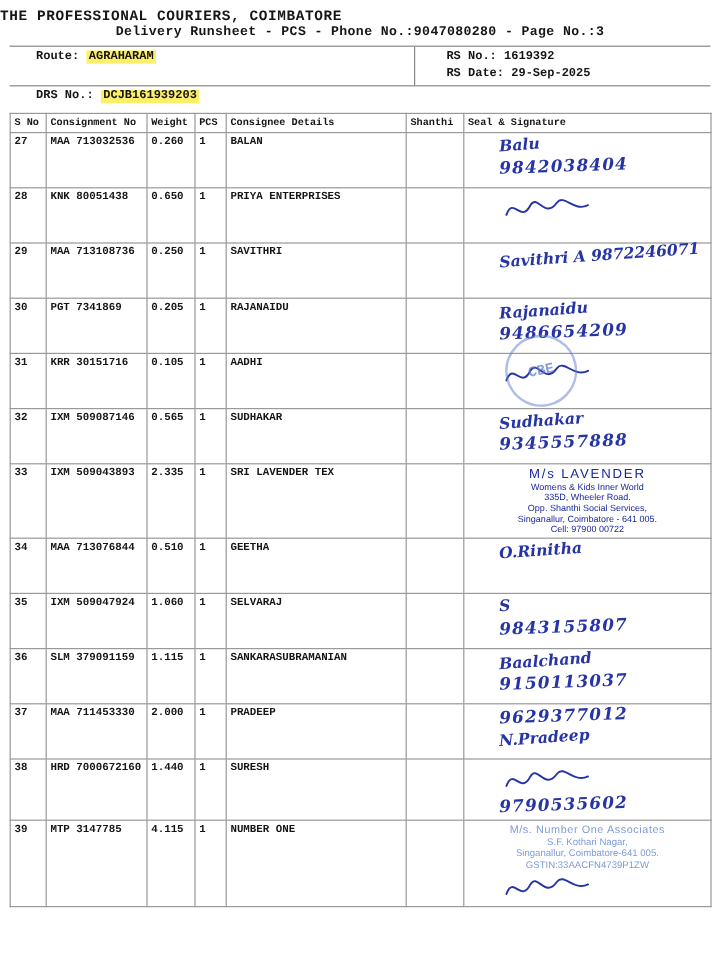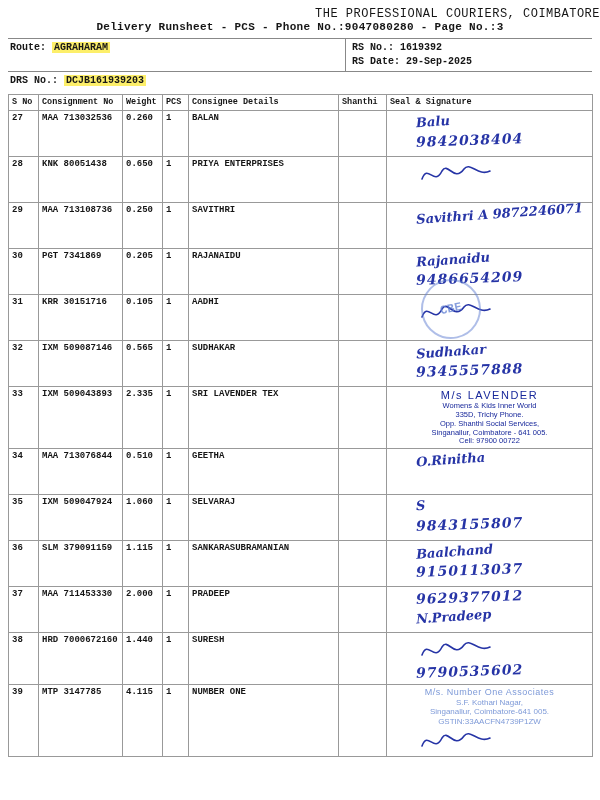--- a/index.html
+++ b/index.html
@@ -1,25 +1,25 @@
 <!DOCTYPE html>
 <html><head>
 <meta charset="utf-8">
 <style>
   html,body{margin:0;padding:0;background:#e8e8e8;}
   .page{width:600px;height:800px;background:#ffffff;margin:0 auto;position:relative;
         font-family:"Liberation Mono",monospace;color:#161616;overflow:hidden;box-sizing:border-box;}
-  .title{text-align:right;font-weight:normal;font-size:12px;padding-top:7px;letter-spacing:.5px;}
+  .title{text-align:left;font-weight:bold;font-size:12px;padding-top:7px;letter-spacing:.5px;}
   .subtitle{text-align:center;font-weight:bold;font-size:11px;margin-top:0;letter-spacing:.3px;}
 
   .info{margin:5px 8px 0 8px;border-top:1px solid #888;font-size:10px;font-weight:bold;}
   .info-grid{display:flex;border-bottom:1px solid #888;}
   .info-left{flex:1;padding:2px 0 2px 2px;}
   .info-right{width:240px;border-left:1px solid #888;padding:2px 0 2px 6px;}
-  .info-row{line-height:14px;white-space:pre;}
+  .info-row{line-height:14px;white-space:pre;margin-left:20px;}
   .hl{background:var(--hl,#fdef6a);padding:0 2px;}
   .info-bottom{padding:2px 0 3px 2px;}
 
   table{border-collapse:collapse;table-layout:fixed;width:584px;margin:3px 8px 0 8px;
         font-size:9px;font-weight:bold;border-radius:29px;}
   th,td{border:1px solid #999;vertical-align:top;padding:2px 3px;text-align:left;
         overflow:visible;word-wrap:break-word;}
   th{font-size:8.5px;height:11px;font-weight:bold;}
   td{height:41px;}
   tr.tall td{height:60px;}
@@ -167,21 +167,21 @@
           <td>33</td>
           <td>IXM 509043893</td>
           <td>2.335</td>
           <td>1</td>
           <td>SRI LAVENDER TEX</td>
           <td></td>
           <td class="sig-cell">
             <div class="stamp">
               <div class="l0">M/s LAVENDER</div>
               <div>Womens &amp; Kids Inner World</div>
-              <div>335D, Trichy Phone.</div>
+              <div>335D, Wheeler Road.</div>
               <div>Opp. Shanthi Social Services,</div>
               <div>Singanallur, Coimbatore - 641 005.</div>
               <div>Cell: 97900 00722</div>
             </div>
           </td>
         </tr>
         <tr>
           <td>34</td>
           <td>MAA 713076844</td>
           <td>0.510</td>

